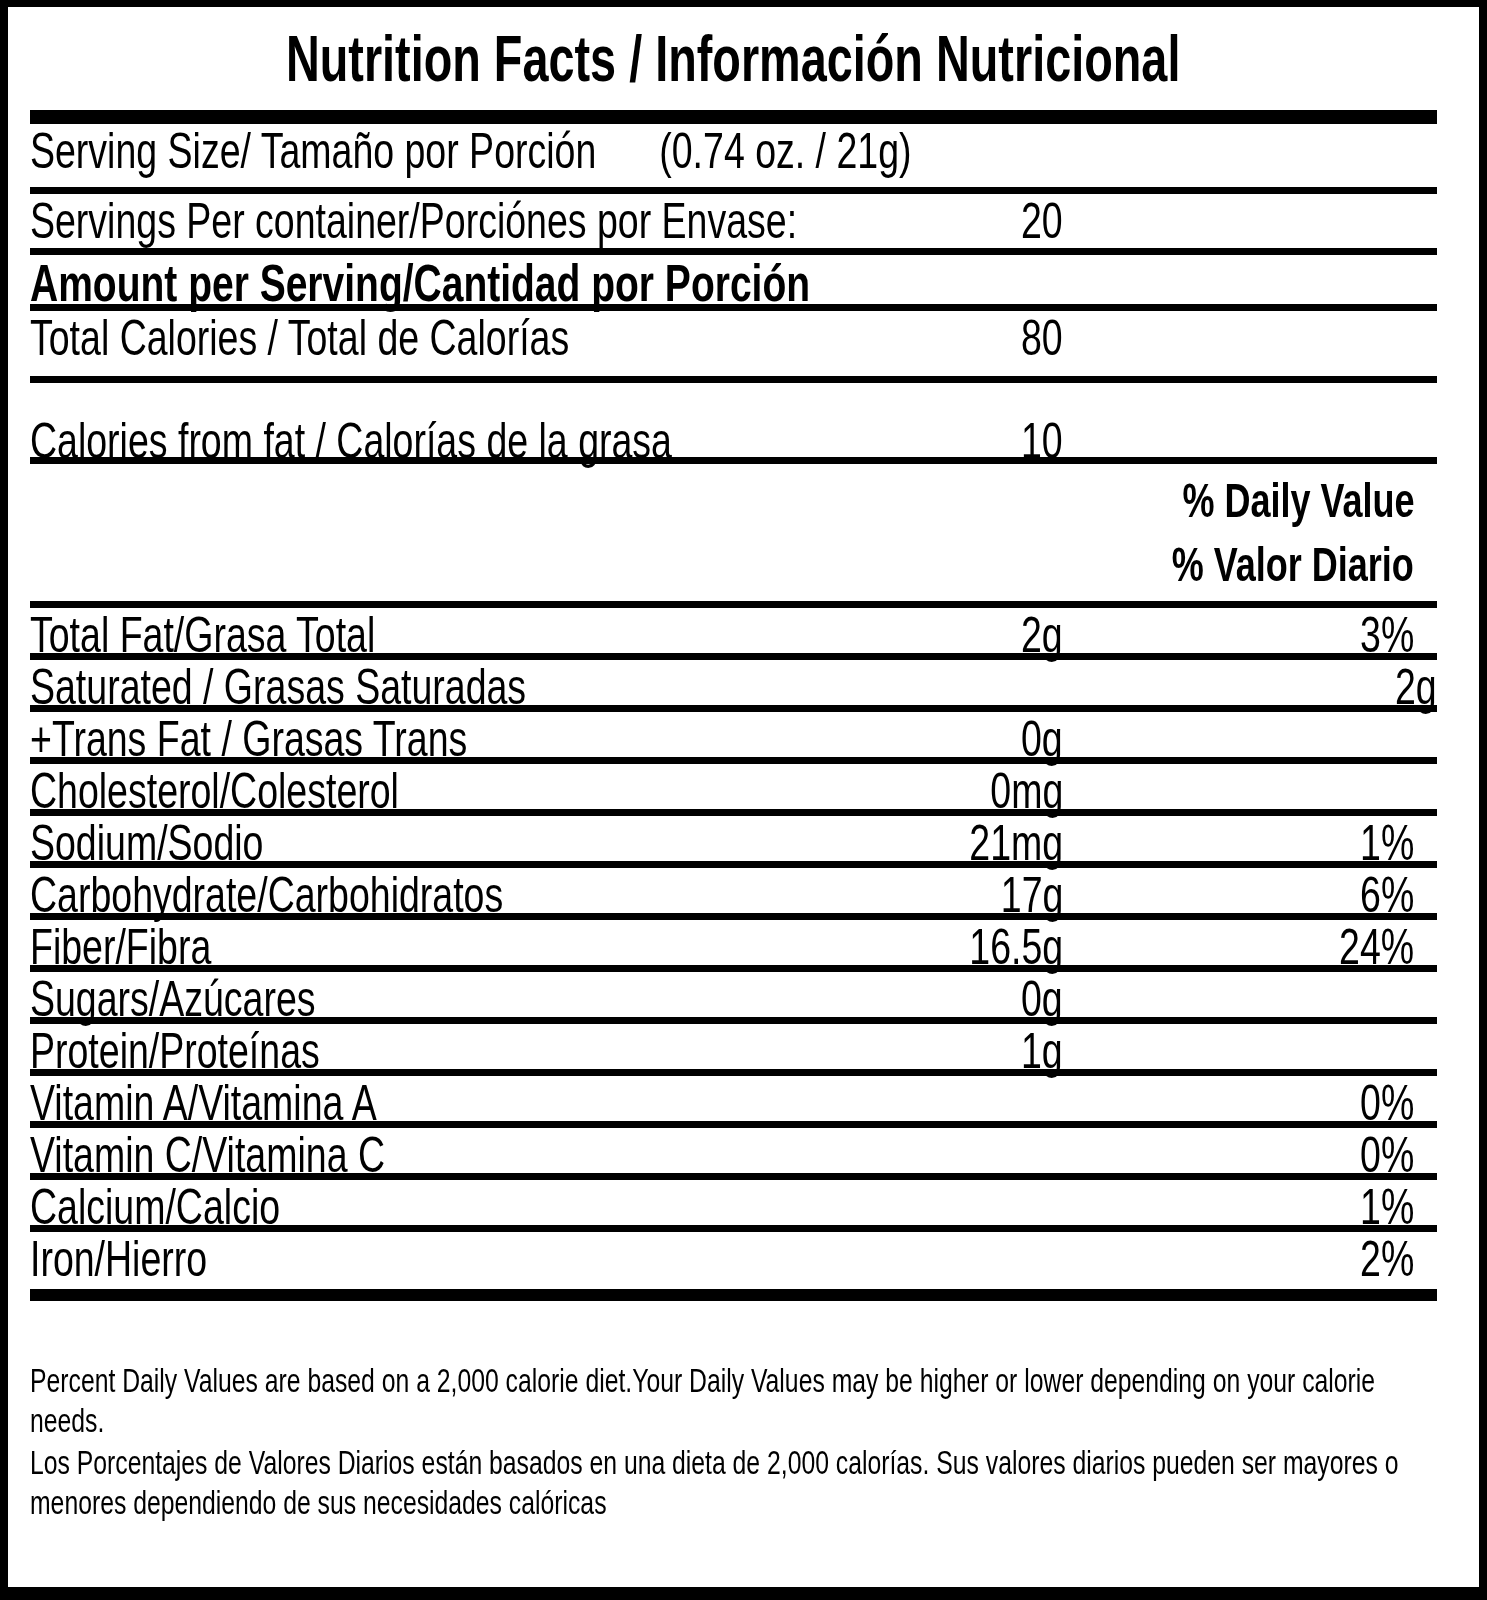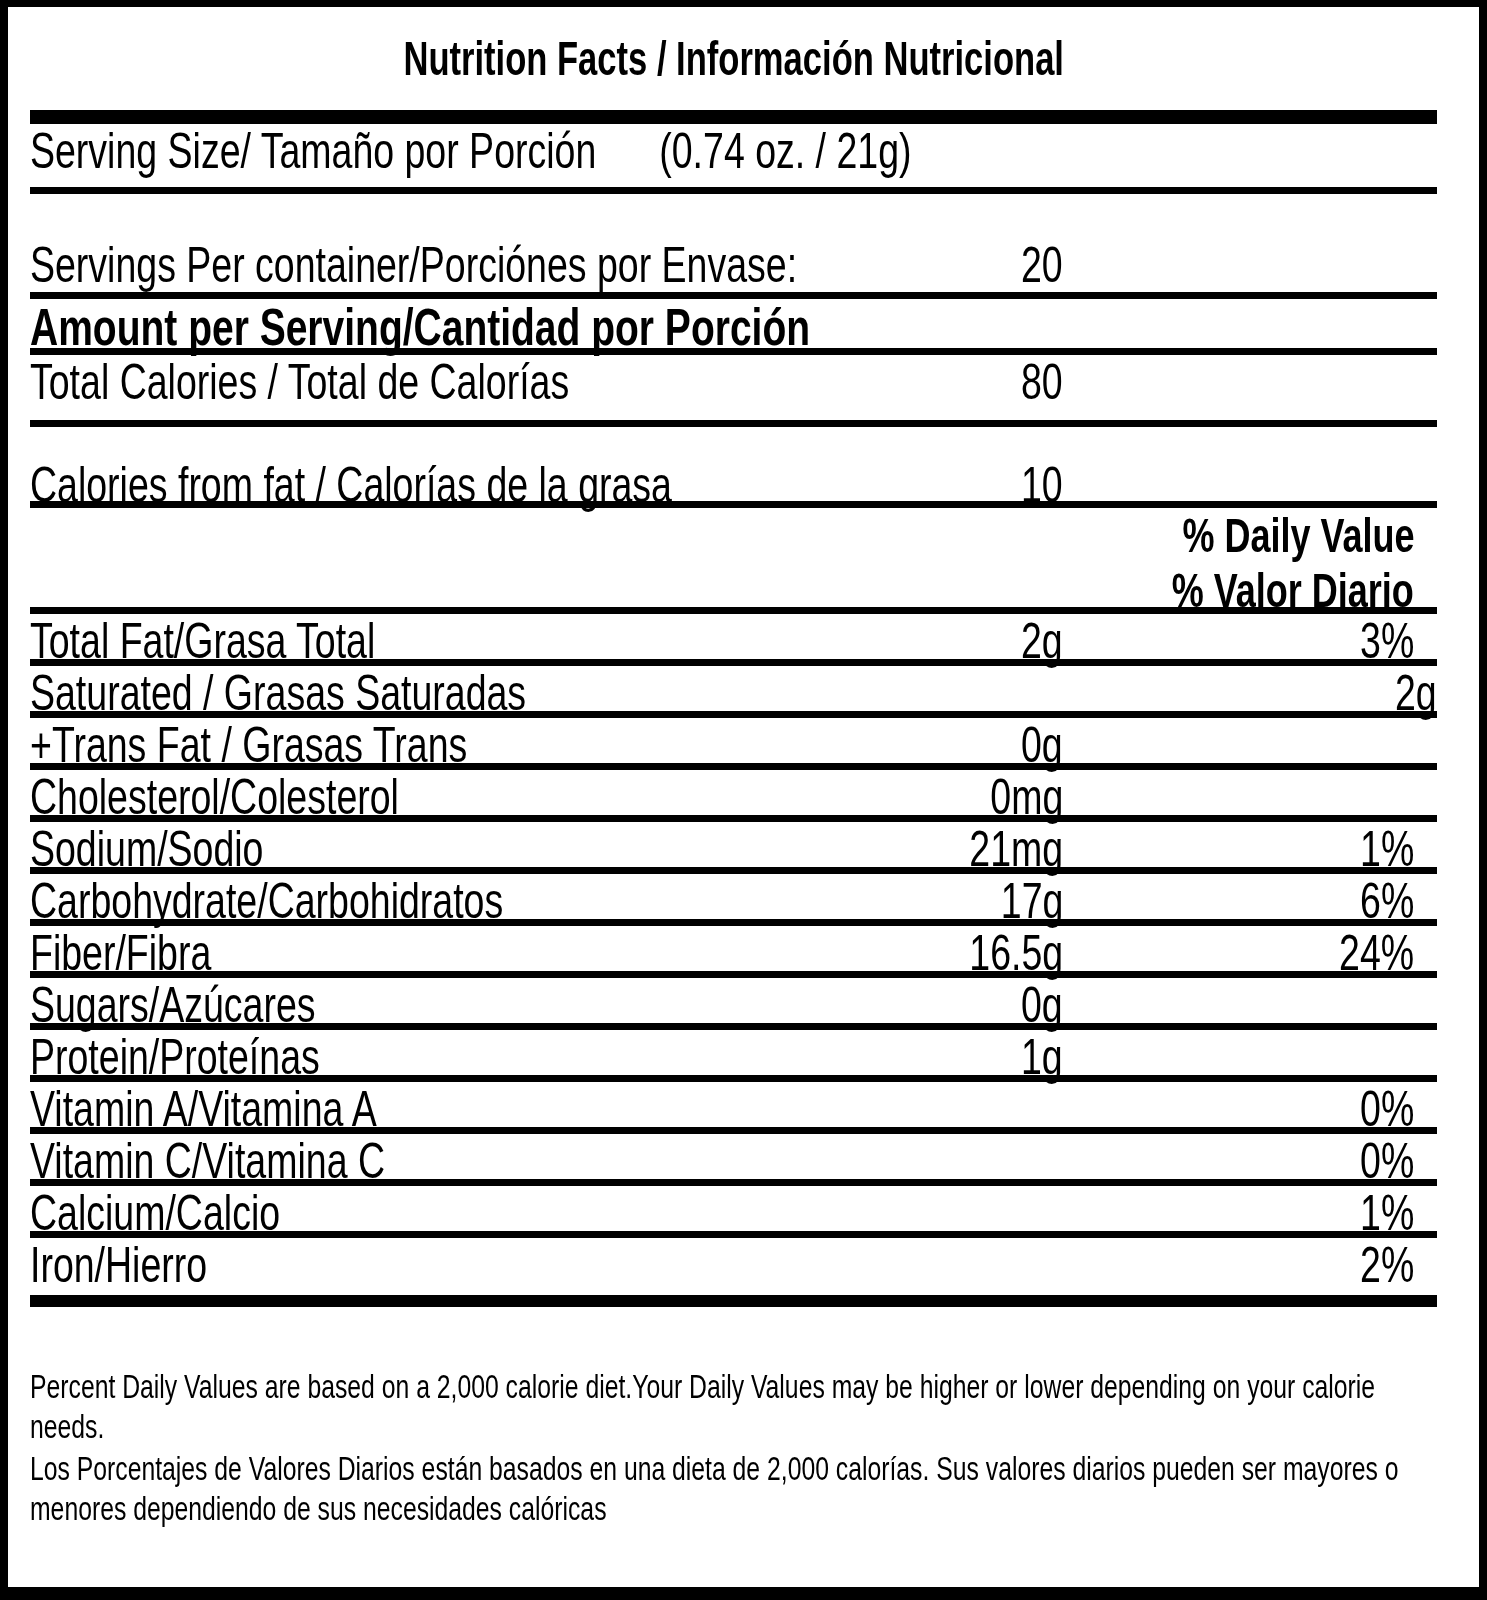--- a/index.html
+++ b/index.html
@@ -21,50 +21,50 @@
   
   .cx   { display: inline-block; transform: scaleX(0.75); transform-origin: left center; white-space: nowrap; }
   .cx-r { transform-origin: right center; }
   .cx-c { transform-origin: center center; }
 
   .title {
     height: 103px;
     display: flex;
     align-items: center;
     justify-content: center;
-    font-size: 48px;
+    font-size: 65px;
     font-weight: bold;
   }
   .title .cx { transform: scaleX(0.72); }
 
   .bar { height: 14px; background: #000; }
 
   .row {
     display: flex;
     align-items: flex-start;
     border-bottom: 7px solid #000;
     font-size: 50px;
     line-height: 1.1;
   }
   .c-label { flex: 1; min-width: 0; }
   .c-val   { width: 260px; text-align: right; }
   .c-pct   { width: 374px; text-align: right; padding-right: 23px; }
 
   .h-serving     { height: 70px; }
-  .h-servingsper { height: 61px; margin-top: 44px; }
+  .h-servingsper { height: 61px; }
   .h-amount      { height: 56px; font-weight: bold; font-size: 52px; }
   .h-cal         { height: 72px; }
   .h-calfat      { height: 50px; margin-top: 31px; }
   .nrow          { height: 52px; }
   .nrow.last     { height: 69px; border-bottom-width: 12px; }
 
   .amt { margin-left: 84px; }
 
   .dv {
-    height: 106px;
+    height: 144px;
     border-bottom: 7px solid #000;
     display: flex;
     flex-direction: column;
     justify-content: space-evenly;
     align-items: flex-end;
     padding-right: 23px;
     font-size: 48px;
     font-weight: bold;
   }
 

